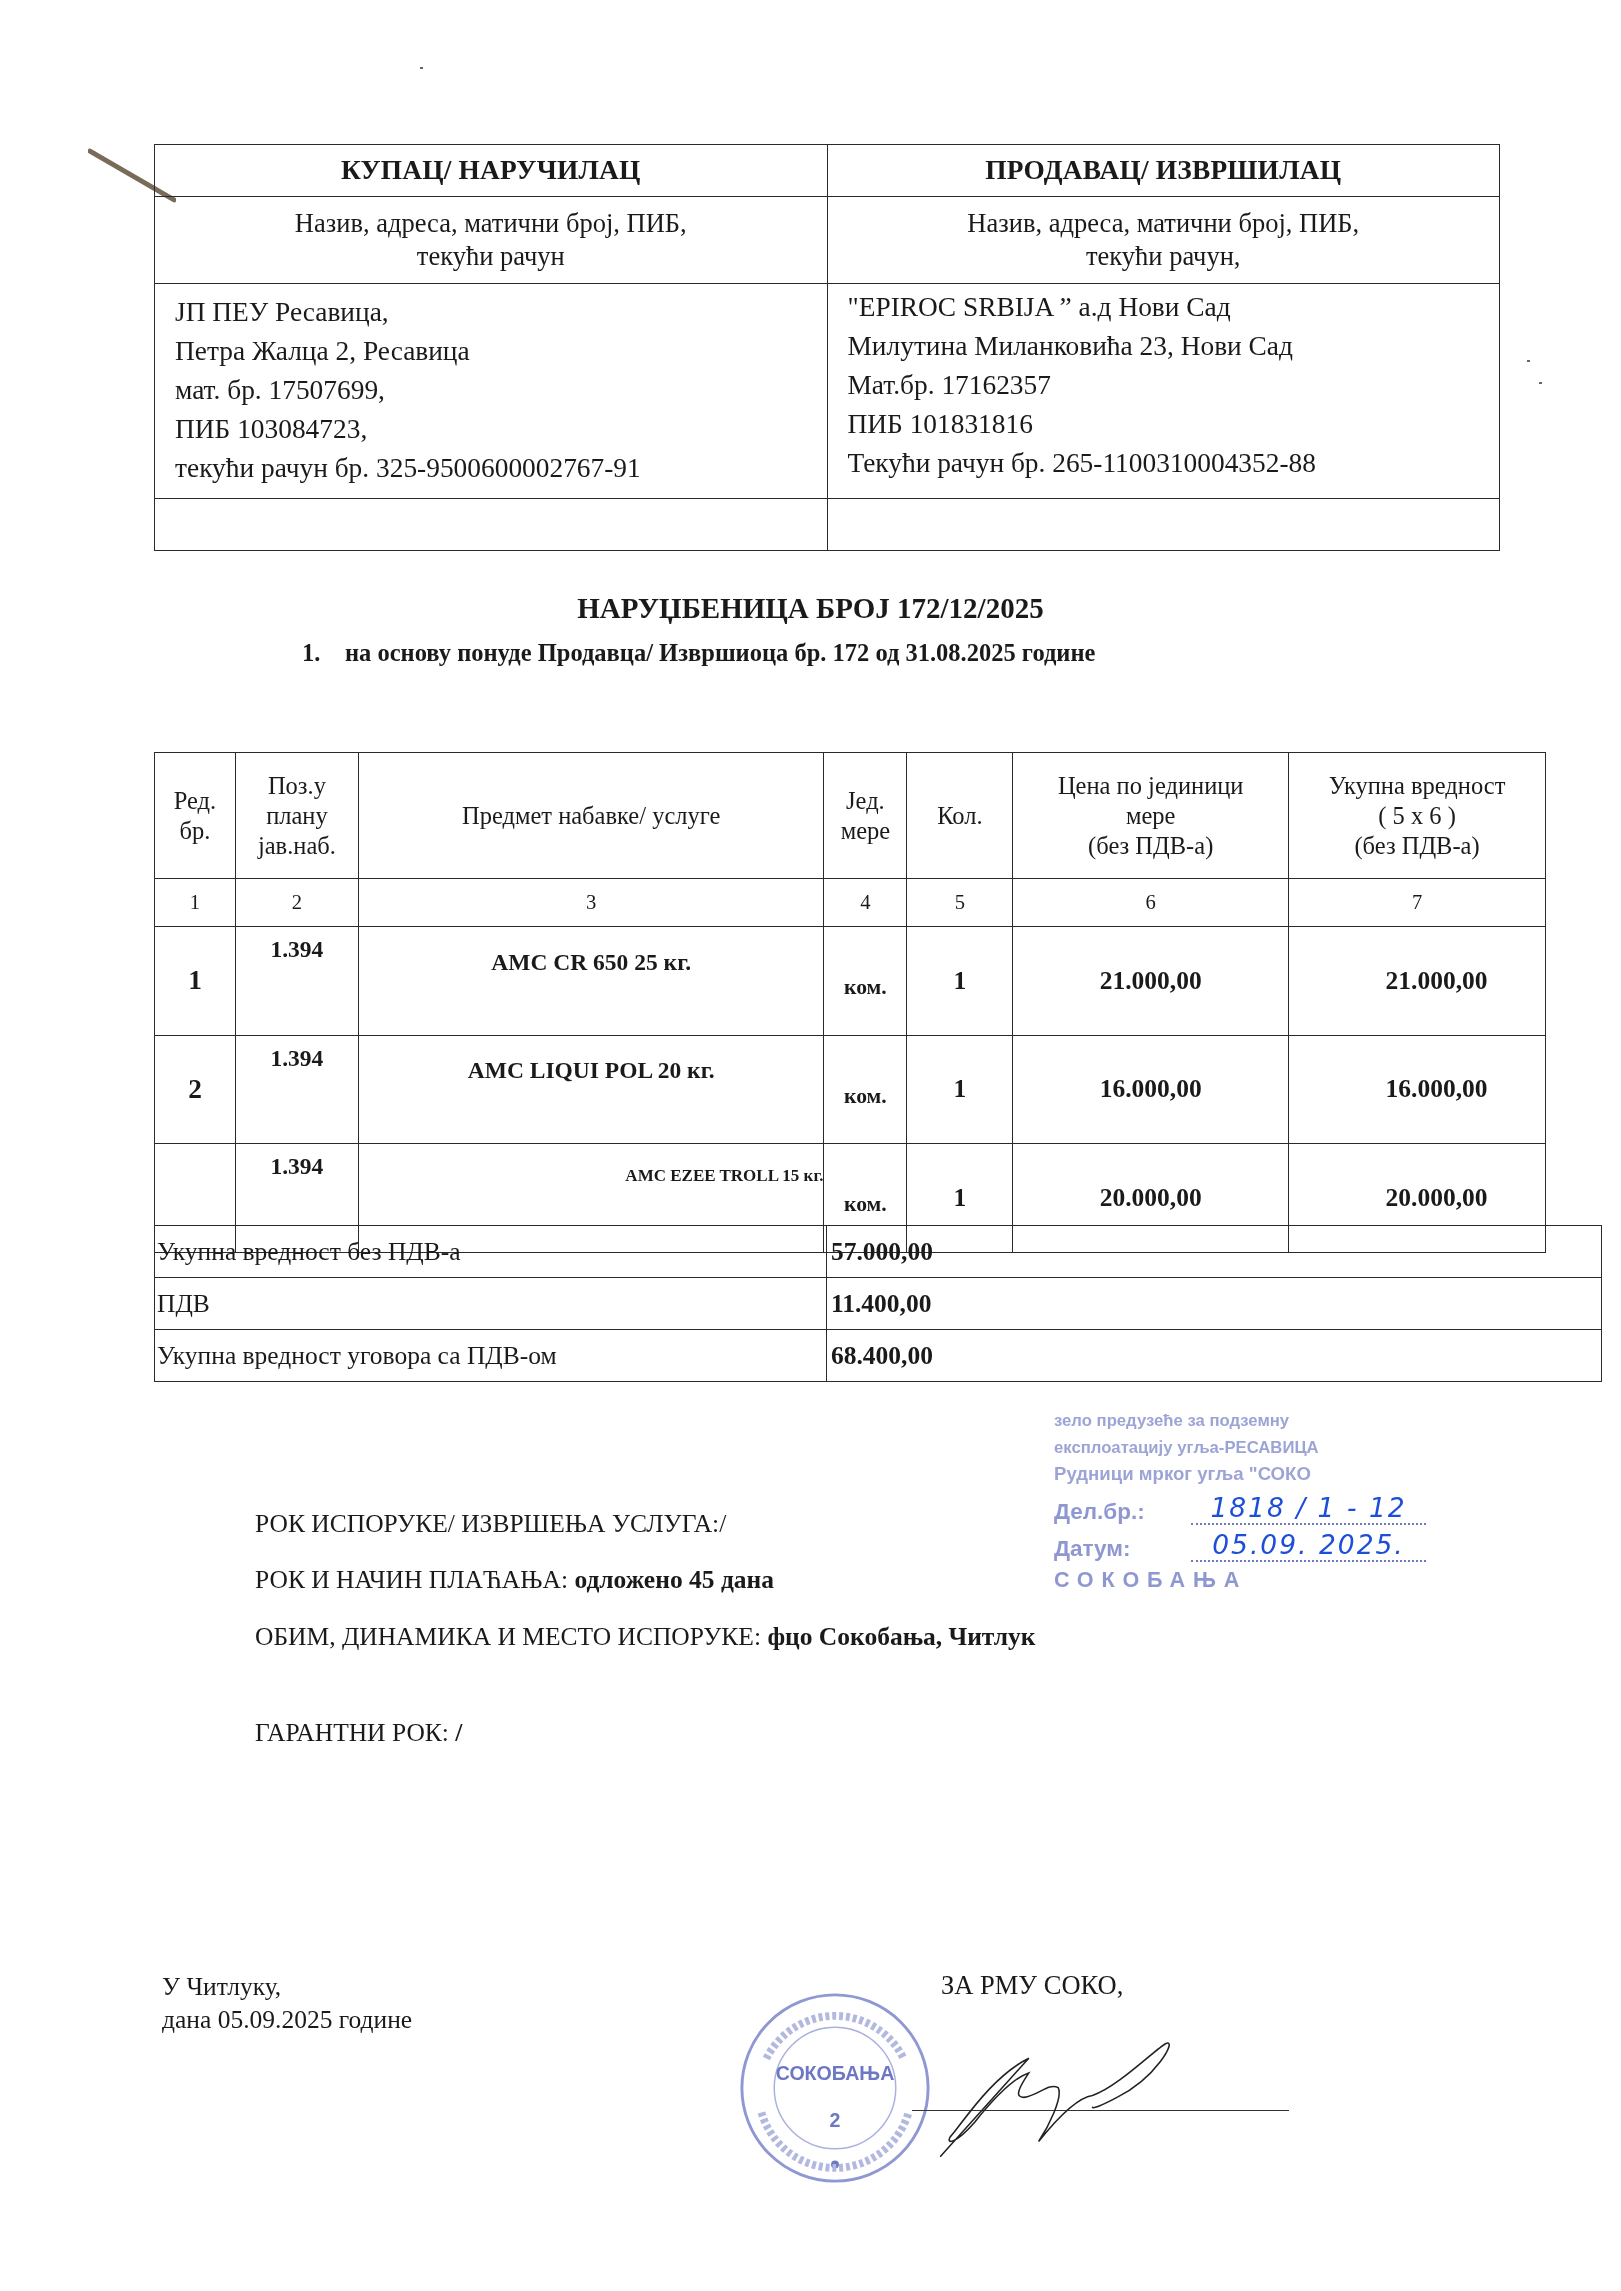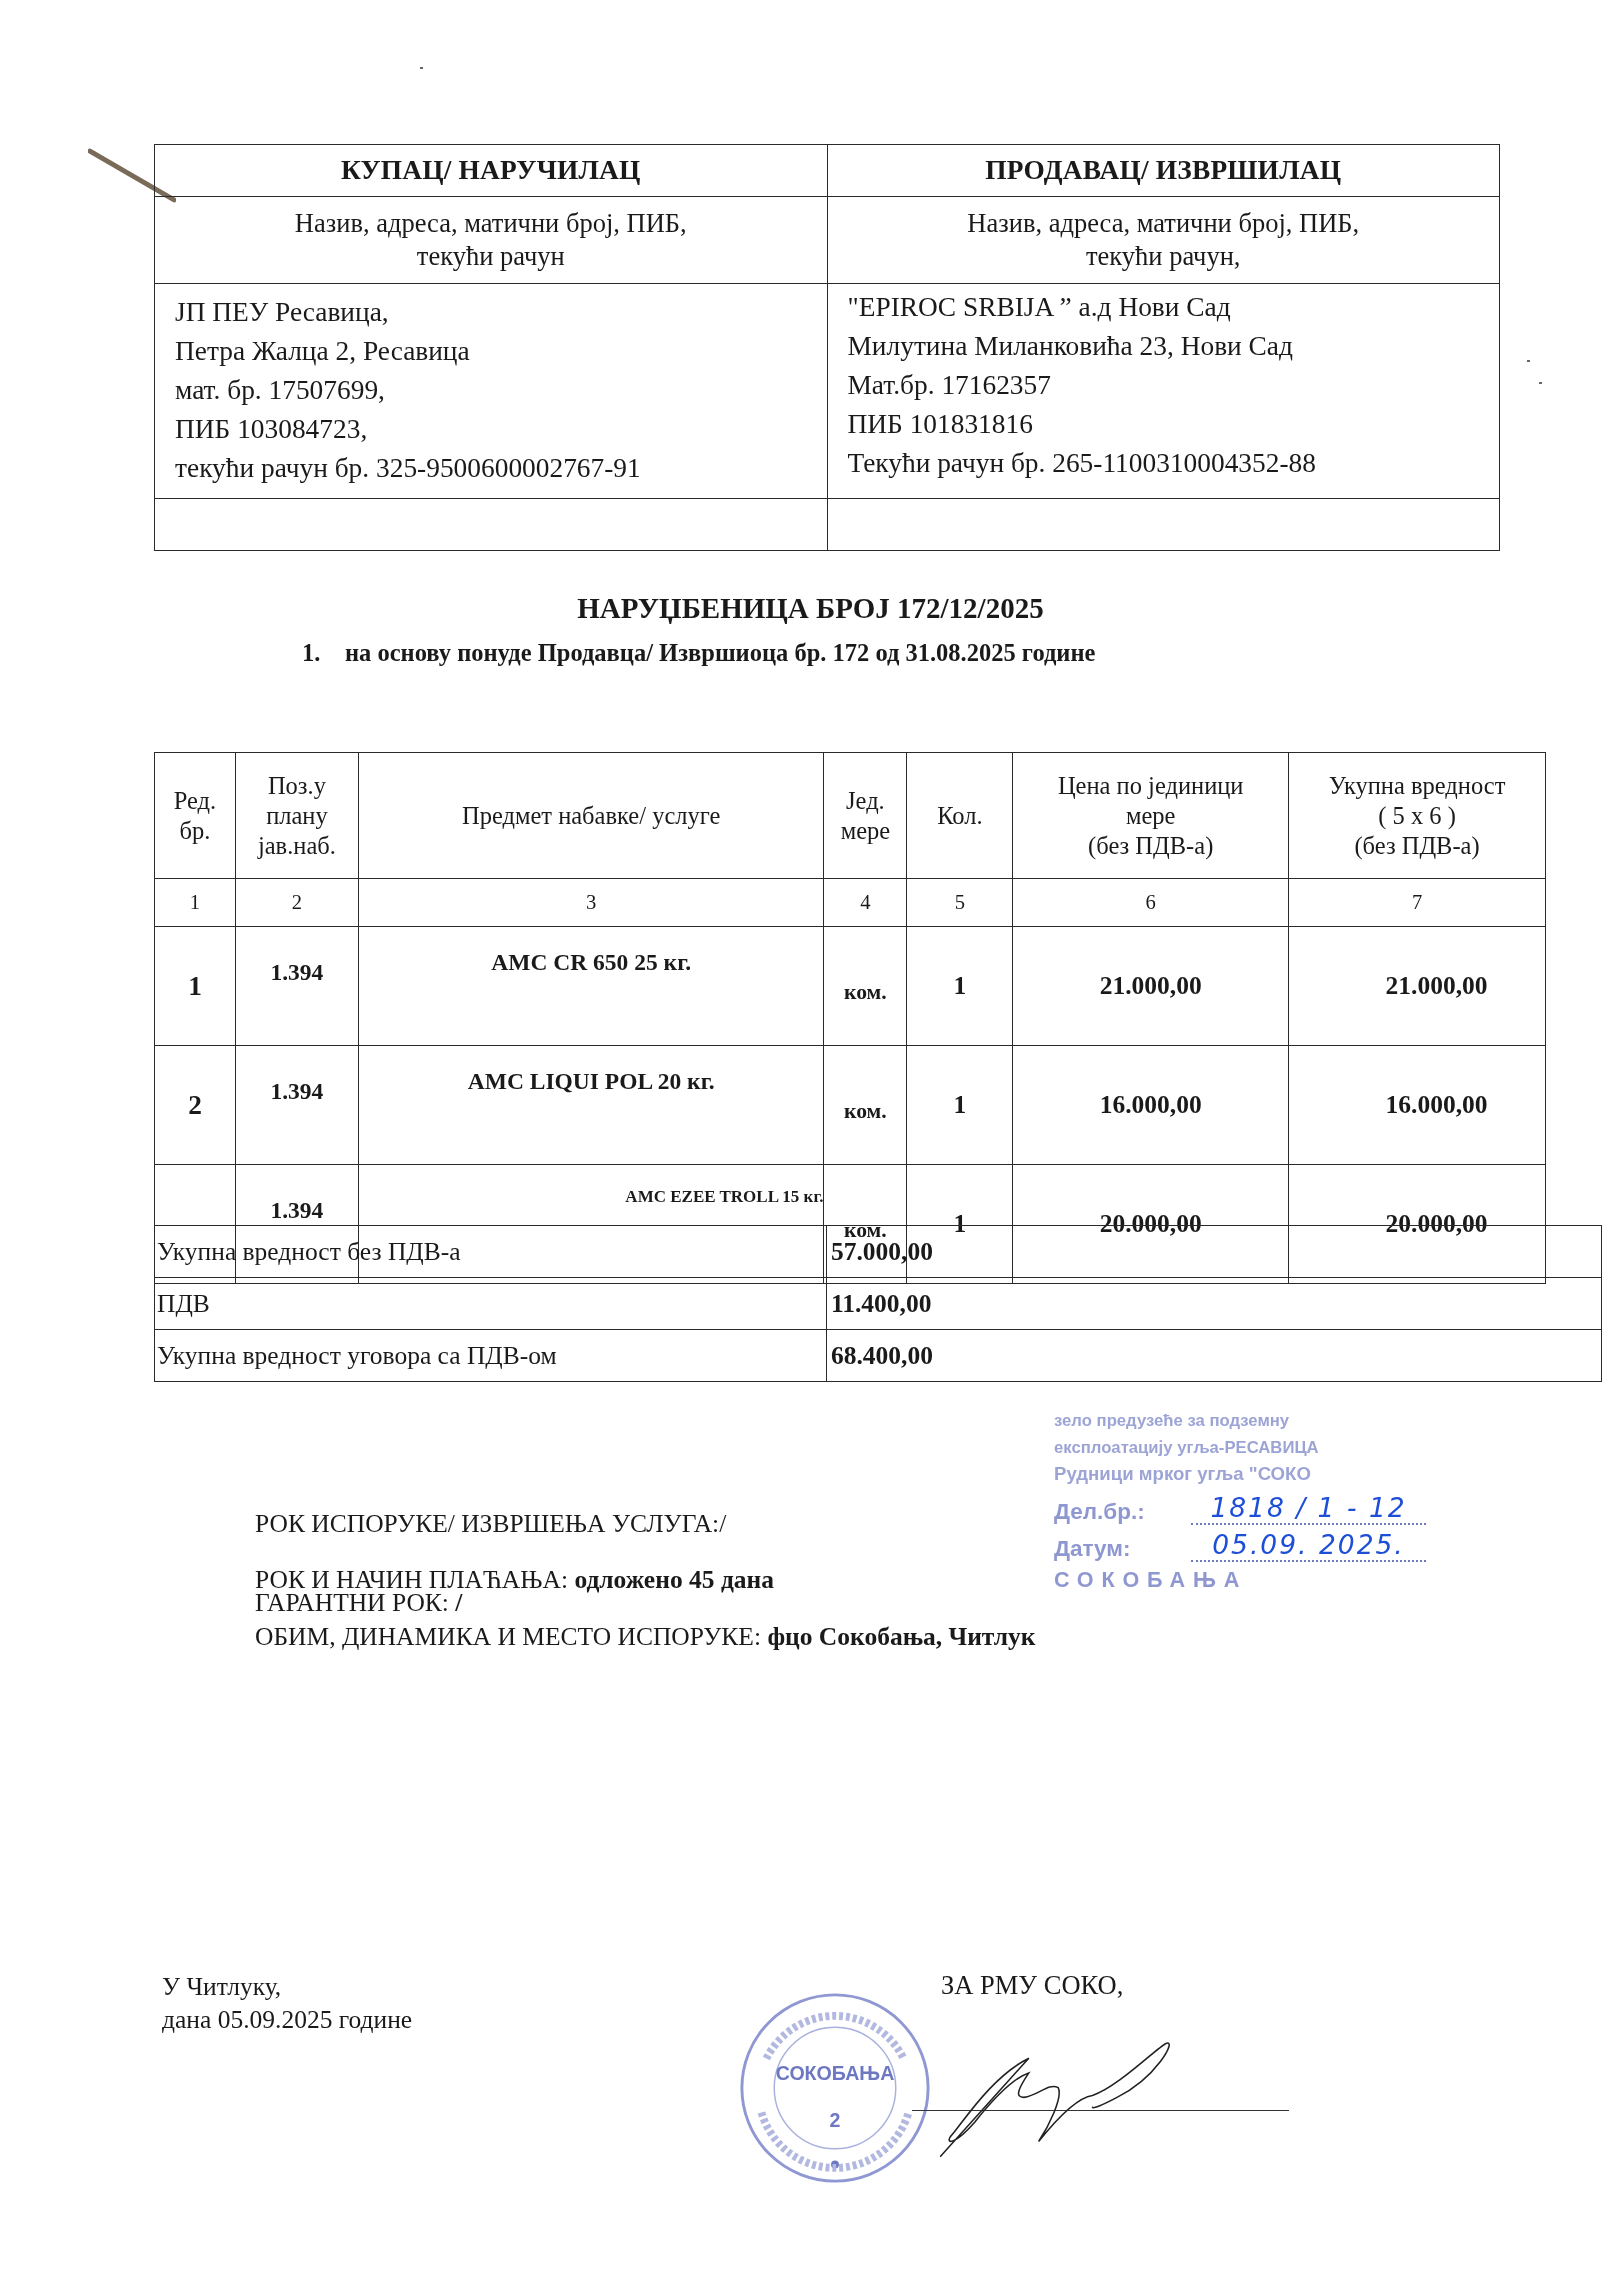--- a/index.html
+++ b/index.html
@@ -21,21 +21,21 @@
   .title { left:0; width:1621px; text-align:center; top:592px; font-weight:bold; font-size:29px; }
   .subtitle { left:302px; top:639px; font-weight:bold; font-size:24.5px; white-space:nowrap; }
   .subtitle .num { display:inline-block; width:43px; }
 
   
   #items { left:154px; top:716px; width:1392px;margin-top:36px; }
   #items th { font-weight:normal; font-size:24.5px; line-height:30px; text-align:center; vertical-align:middle; height:125px; }
   #items .nums td { height:47px; text-align:center; font-size:20.6px; vertical-align:middle; }
   #items .row td { height:86px; vertical-align:top; font-weight:bold; font-size:23.5px; }
   #items .row td.rb { vertical-align:middle; text-align:center; font-size:27.4px; }
-  #items .row td.pos { text-align:center; padding-top:32px; }
+  #items .row td.pos { text-align:center; padding-top:9px; }
   #items .row td.desc { text-align:center; padding-top:21.6px; }
   #items .row td.desc.big { font-size:17px;text-align:right; }
   #items .row td.unit, #items .row td.qty, #items .row td.price, #items .row td.total { vertical-align:middle; text-align:center; }
   #items .row td.unit { font-size:21.6px; padding-top:13.7px; }
   #items .row td.qty { font-size:25.5px; }
   #items .row td.price { font-size:25.5px; }
   #items .row td.total { font-size:25.5px; padding-left:39px; }
 
   
   #totals { left:154px; top:1225px; width:1448px; }
@@ -236,21 +236,21 @@
   <span>РОК ИСПОРУКЕ/ ИЗВРШЕЊА УСЛУГА:/</span>
 </div>
 <div class="abs term" style="top:1565px;">
   <span>РОК И НАЧИН ПЛАЋАЊА:</span>
   <b>одложено 45 дана</b>
 </div>
 <div class="abs term" style="top:1622px;">
   <span>ОБИМ, ДИНАМИКА И МЕСТО ИСПОРУКЕ:</span>
   <b>фцо Сокобања, Читлук</b>
 </div>
-<div class="abs term" style="top:1588px;">
+<div class="abs term" style="top:1718px;">
   <span>ГАРАНТНИ РОК:</span>
   <b>/</b>
 </div>
 
 <div class="abs place">
   <div>У Читлуку,</div>
   <div>дана  05.09.2025 године</div>
 </div>
 <div class="abs signfor">ЗА РМУ СОКО,</div>
 

